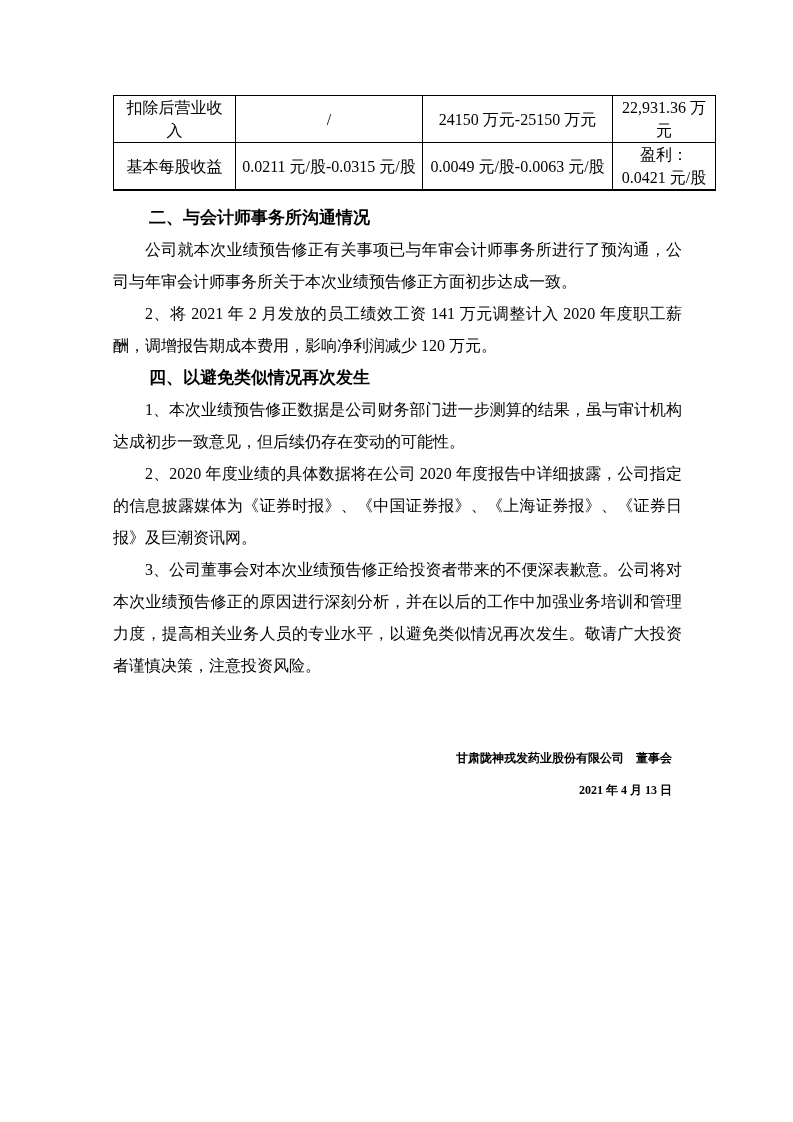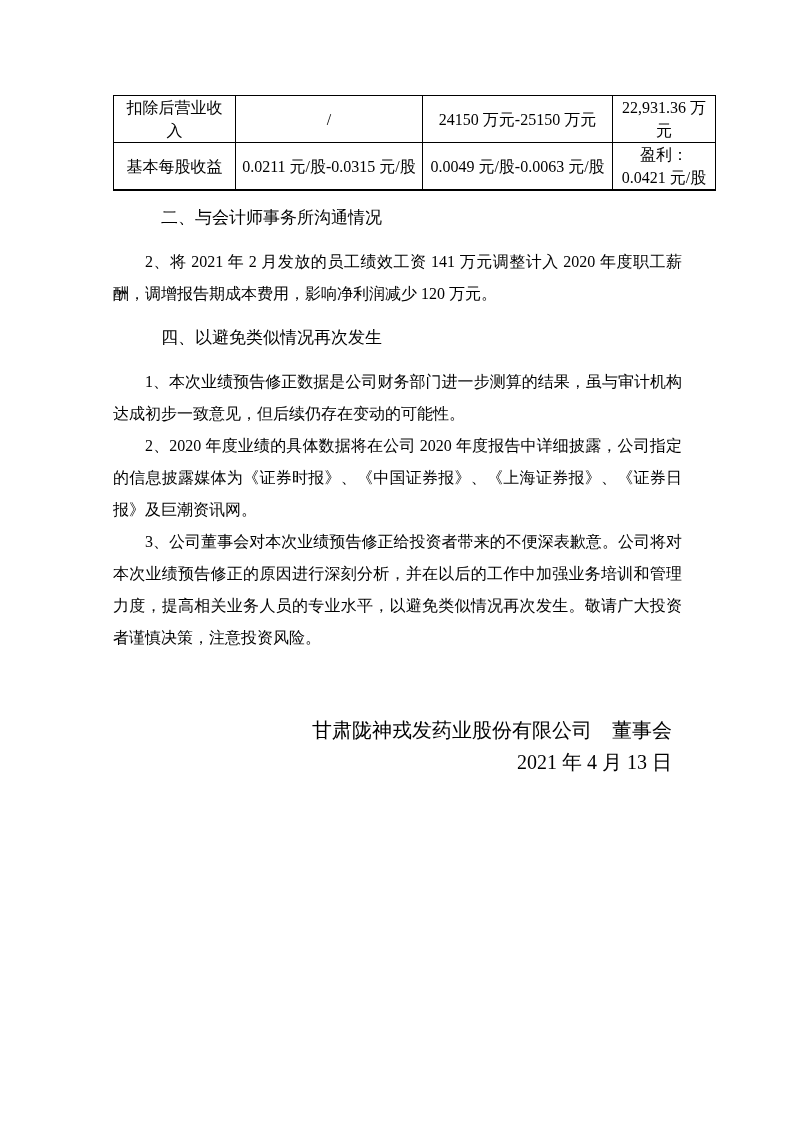--- a/index.html
+++ b/index.html
@@ -33,44 +33,45 @@
     padding: 0 2px;
     line-height: 23px;
     white-space: pre-line;
     overflow: hidden;
   }
   table.fin tr:last-child td { border-bottom: 2px solid #000; }
 
   
   .h {
     font-size: 17px;
-    font-weight: normal;
+    font-weight: bold;
     line-height: 32px;
-    margin: 12px;
+    margin: 0;
     text-indent: 36px;
     width: 569px;
   }
   .h.first { margin-top: 11px; }
   p.body {
     font-size: 16px;
     line-height: 32px;
     margin: 0;
     text-indent: 2em;
     text-align: justify;
     width: 569px;
   }
   p.closing { margin-top: 25px; }
   .sig {
     width: 569px;
     text-align: right;
     padding-right: 10px;
     box-sizing: border-box;
-    font-size: 20px;
+    font-size: 12px;
     line-height: 32px;
     margin-top: 60px;
+    font-weight: bold;
   }
 </style>
 </head>
 <body>
 
 <div class="page">
   <div class="doc">
 
     <table class="fin">
       <colgroup>
@@ -92,20 +93,21 @@
           <td>基本每股收益</td>
           <td>0.0211 元/股-0.0315 元/股</td>
           <td>0.0049 元/股-0.0063 元/股</td>
           <td>盈利：
 0.0421 元/股</td>
         </tr>
       </tbody>
     </table>
 
     <div class="h first">二、与会计师事务所沟通情况</div>
+    <p class="body">公司就本次业绩预告修正有关事项已与年审会计师事务所进行了预沟通，公司与年审会计师事务所关于本次业绩预告修正方面初步达成一致。</p>
 
     <p class="body">2、将 2021 年 2 月发放的员工绩效工资 141 万元调整计入 2020 年度职工薪酬，调增报告期成本费用，影响净利润减少 120 万元。</p>
 
     <div class="h">四、以避免类似情况再次发生</div>
     <p class="body">1、本次业绩预告修正数据是公司财务部门进一步测算的结果，虽与审计机构达成初步一致意见，但后续仍存在变动的可能性。</p>
     <p class="body">2、2020 年度业绩的具体数据将在公司 2020 年度报告中详细披露，公司指定的信息披露媒体为《证券时报》、《中国证券报》、《上海证券报》、《证券日报》及巨潮资讯网。</p>
     <p class="body">3、公司董事会对本次业绩预告修正给投资者带来的不便深表歉意。公司将对本次业绩预告修正的原因进行深刻分析，并在以后的工作中加强业务培训和管理力度，提高相关业务人员的专业水平，以避免类似情况再次发生。敬请广大投资者谨慎决策，注意投资风险。</p>
 
 
     <div class="sig">

